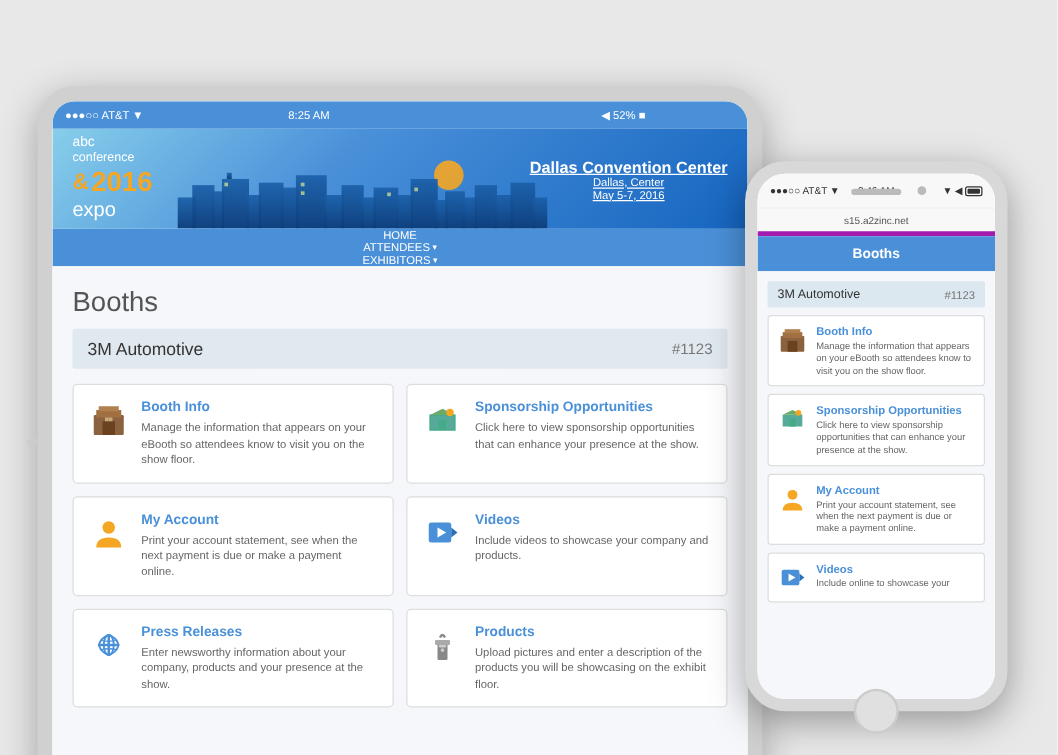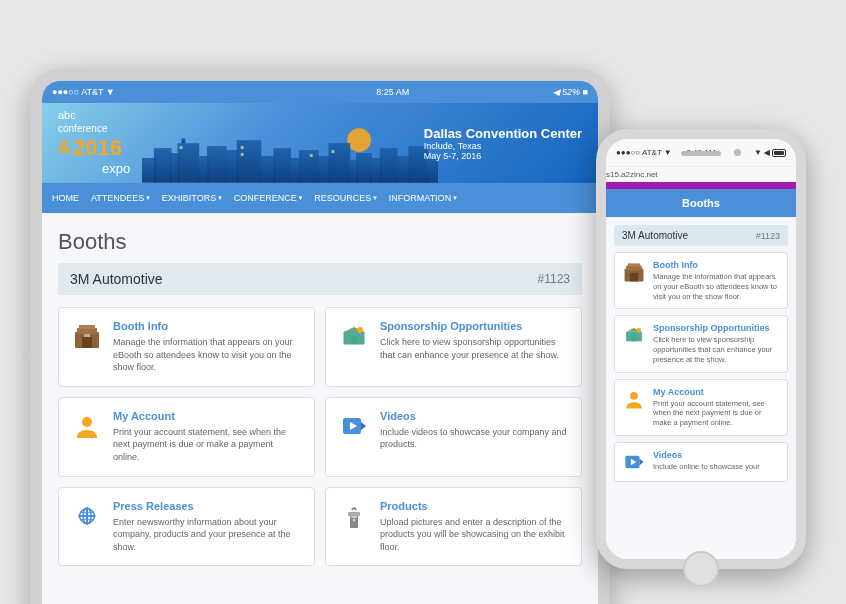--- a/index.html
+++ b/index.html
@@ -45,22 +45,22 @@
     .tablet-statusbar {
       background: #4a90d9;
       height: 22px;
       display: flex;
       align-items: center;
       padding: 0 10px;
       font-size: 9px;
       color: white;
     }
     .tablet-statusbar-left { flex: 1; }
-    .tablet-statusbar-center { flex: 1; text-align: right; }
-    .tablet-statusbar-right { flex: 1; text-align: right; font-style: italic; }
+    .tablet-statusbar-center { flex: 1; text-align: left; }
+    .tablet-statusbar-right { flex: 1; text-align: center; }
 
     
     .tablet-header {
       background: linear-gradient(135deg, #87ceeb 0%, #4a90d9 40%, #1565c0 100%);
       height: 80px;
       display: flex;
       align-items: center;
       padding: 8px 16px;
       position: relative;
       overflow: hidden;
@@ -81,37 +81,39 @@
       height: 55px;
       display: flex;
       align-items: flex-end;
       justify-content: center;
       z-index: 1;
     }
     .skyline-svg { width: 100%; height: 100%; }
     .header-venue {
       margin-left: auto;
       color: white;
-      text-align: left;
+      text-align: center;
       z-index: 2;
       font-size: 10px;
+      text-decoration: underline;
     }
     .header-venue .venue-name {
       font-size: 13px;
       font-weight: bold;
     }
     .header-venue .venue-detail { font-size: 9px; }
 
     
     .tablet-nav {
       background: #4a90d9;
       height: 30px;
       display: flex;
       align-items: center;
       padding: 0 4px;
+      flex-direction: column;
     }
     .nav-item {
       color: white;
       font-size: 9px;
       padding: 0 6px;
       height: 100%;
       display: flex;
       align-items: center;
       cursor: pointer;
       white-space: nowrap;
@@ -259,24 +261,24 @@
     }
     .phone-status-left { flex: 1; }
     .phone-status-center { flex: 1; text-align: center; font-weight: 500; }
     .phone-status-right { flex: 1; text-align: right; display: flex; align-items: center; justify-content: flex-end; gap: 2px; }
 
     .phone-urlbar {
       background: #f8f8f8;
       height: 22px;
       display: flex;
       align-items: center;
-      justify-content: flex-start;
+      justify-content: center;
       font-size: 8px;
       color: #555;
-      border-bottom: 7px solid #a21caf;
+      border-bottom: 4px solid #a21caf;
     }
     .phone-nav {
       background: #4a90d9;
       height: 28px;
       display: flex;
       align-items: center;
       justify-content: center;
       padding: 0 8px;
     }
     .phone-nav-title {
@@ -343,21 +345,21 @@
       </div>
 
       <div class="tablet-header">
         <div class="header-logo">
           <span style="font-size:11px;color:white;">abc</span>
           <span style="font-size:10px;color:white;">conference</span>
           <span style="display:flex;align-items:center;gap:2px;">
             <span style="color:#f5a623;font-size:18px;font-weight:bold;">&amp;</span>
             <span style="color:#f5a623;font-size:22px;font-weight:bold;">2016</span>
           </span>
-          <span style="font-size:13px;color:white;margin-left:44px;">expo</span>
+          <span style="font-size:16px;color:white;">expo</span>
         </div>
 
         <div class="header-skyline">
           <svg class="skyline-svg" viewBox="0 0 300 55" xmlns="http://www.w3.org/2000/svg">
             <defs>
               <linearGradient id="skyGrad" x1="0%" y1="0%" x2="0%" y2="100%">
                 <stop offset="0%" style="stop-color:#1a5fa8;stop-opacity:0.9"></stop>
                 <stop offset="100%" style="stop-color:#0d3d7a;stop-opacity:0.95"></stop>
               </linearGradient>
             </defs>
@@ -390,21 +392,21 @@
             <rect x="38" y="18" width="3" height="3" fill="rgba(255,255,150,0.6)"></rect>
             <rect x="100" y="18" width="3" height="3" fill="rgba(255,255,150,0.6)"></rect>
             <rect x="100" y="25" width="3" height="3" fill="rgba(255,255,150,0.6)"></rect>
             <rect x="170" y="26" width="3" height="3" fill="rgba(255,255,150,0.6)"></rect>
             <rect x="192" y="22" width="3" height="3" fill="rgba(255,255,150,0.6)"></rect>
           </svg>
         </div>
 
         <div class="header-venue">
           <div class="venue-name">Dallas Convention Center</div>
-          <div class="venue-detail">Include, Texas</div>
+          <div class="venue-detail">Dallas, Center</div>
           <div class="venue-detail">May 5-7, 2016</div>
         </div>
       </div>
 
       <div class="tablet-nav">
         <div class="nav-item">
             <span>HOME</span>
           </div>
         <div class="nav-item">
             <span>ATTENDEES</span>

